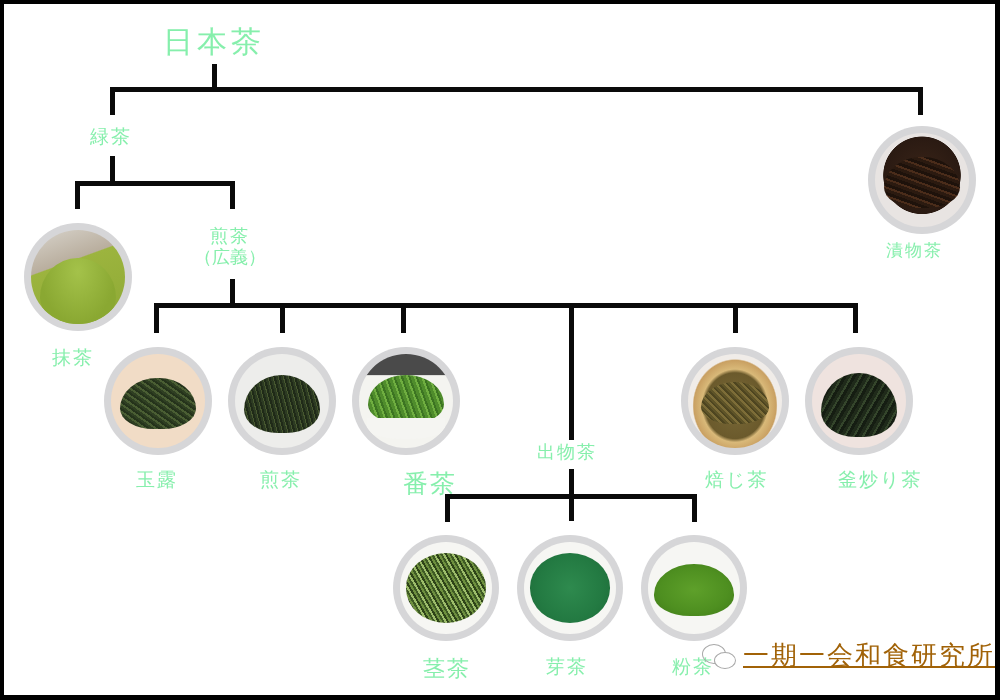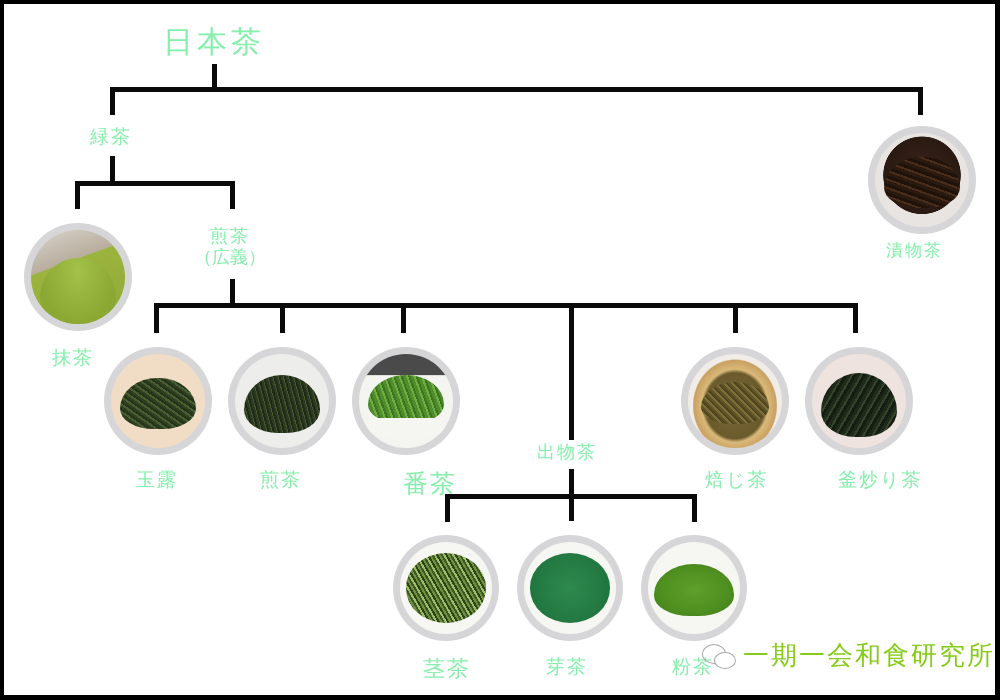--- a/index.html
+++ b/index.html
@@ -4,21 +4,21 @@
 <style>
   html,body{margin:0;padding:0;}
   body{width:1000px;height:700px;position:relative;overflow:hidden;background:#000;
        font-family:"DejaVu Sans","Liberation Sans",sans-serif;}
   .canvas{position:absolute;left:4px;top:4px;width:991px;height:691px;background:#fff;}
   .line{position:absolute;background:#0a0a0a;}
   .label{position:absolute;color:#86efac;white-space:nowrap;text-align:center;letter-spacing:2px;}
   .node{position:absolute;border-radius:50%;background:#d6d6d8;box-sizing:border-box;padding:7px;}
   .photo{width:100%;height:100%;border-radius:50%;position:relative;overflow:hidden;}
   .pile{position:absolute;left:10%;top:25%;width:80%;height:55%;border-radius:50% 50% 45% 45%/60% 60% 40% 40%;}
-  .watermark{position:absolute;color:#84cc16;font-size:26px;letter-spacing:2px;}
+  .watermark{position:absolute;color:#a16207;font-size:26px;letter-spacing:2px;text-decoration:underline;}
 </style>
 </head>
 <body>
 
 <div class="canvas"></div>
 
 <div class="label" style="left:163px;top:22px;font-size:30px;letter-spacing:4px;">日本茶</div>
 
 <div class="line" style="left:212px;top:64px;width:5px;height:26px;"></div>
 <div class="line" style="left:110px;top:87px;width:813px;height:5px;"></div>

